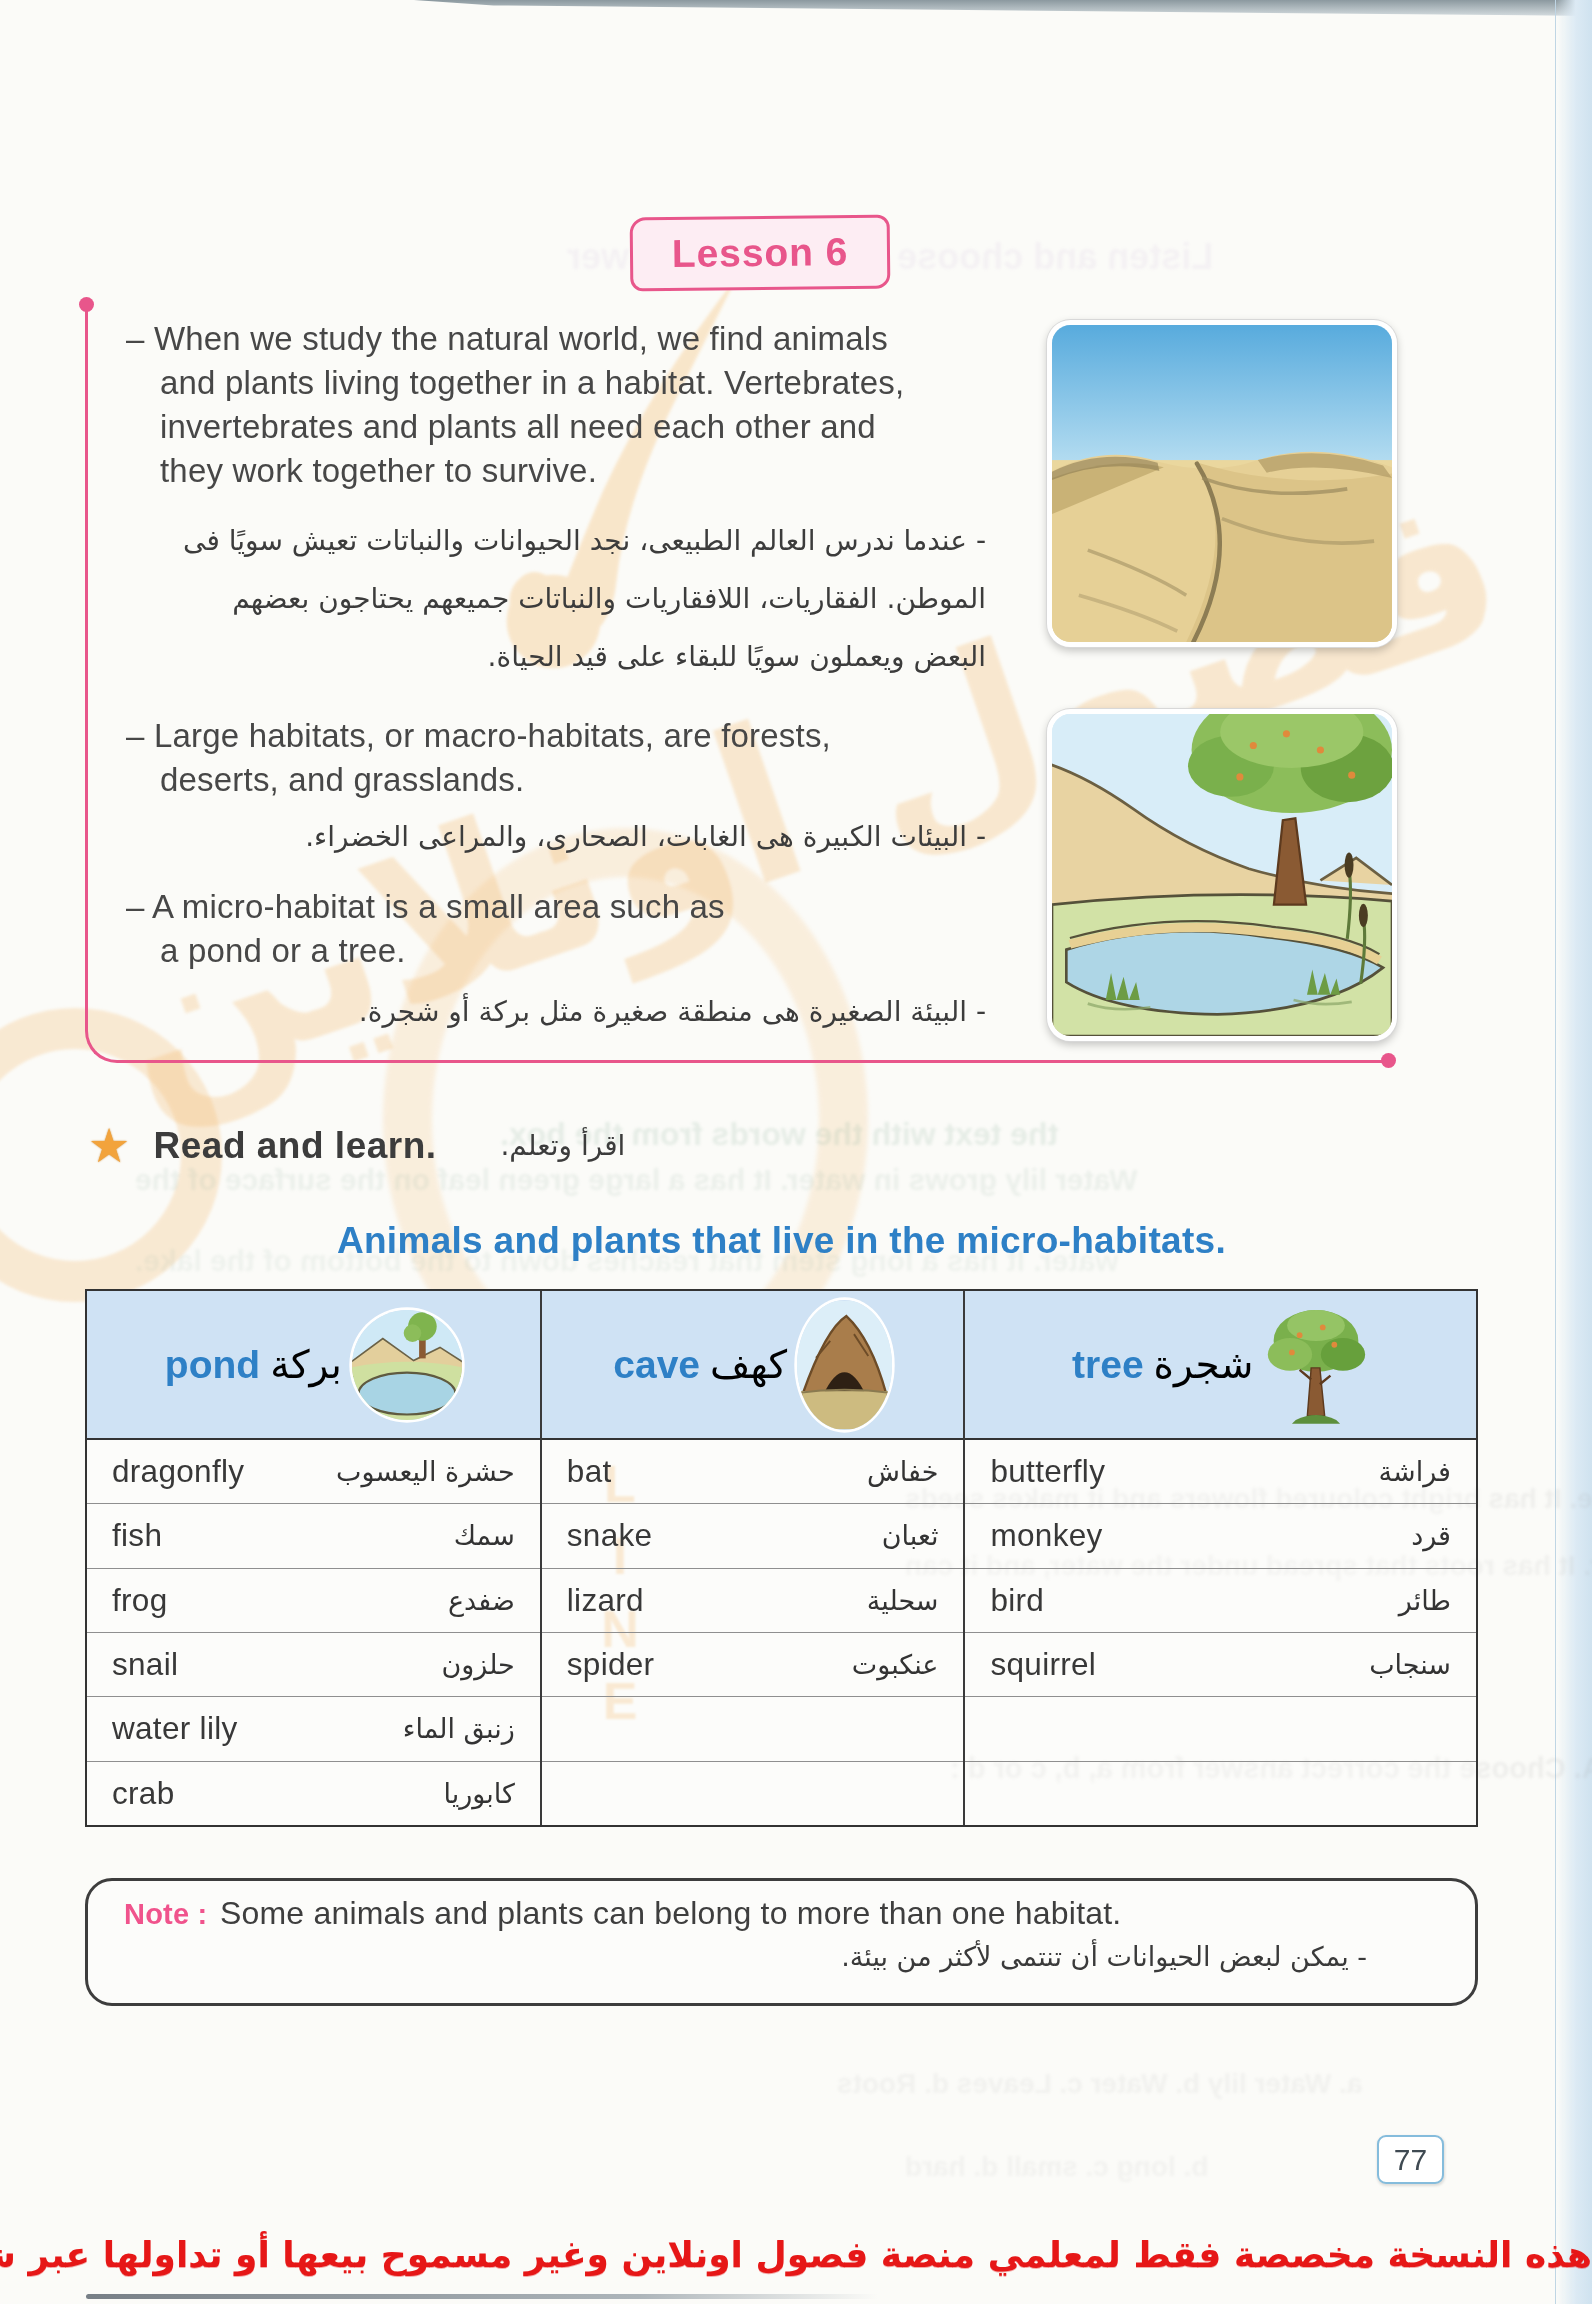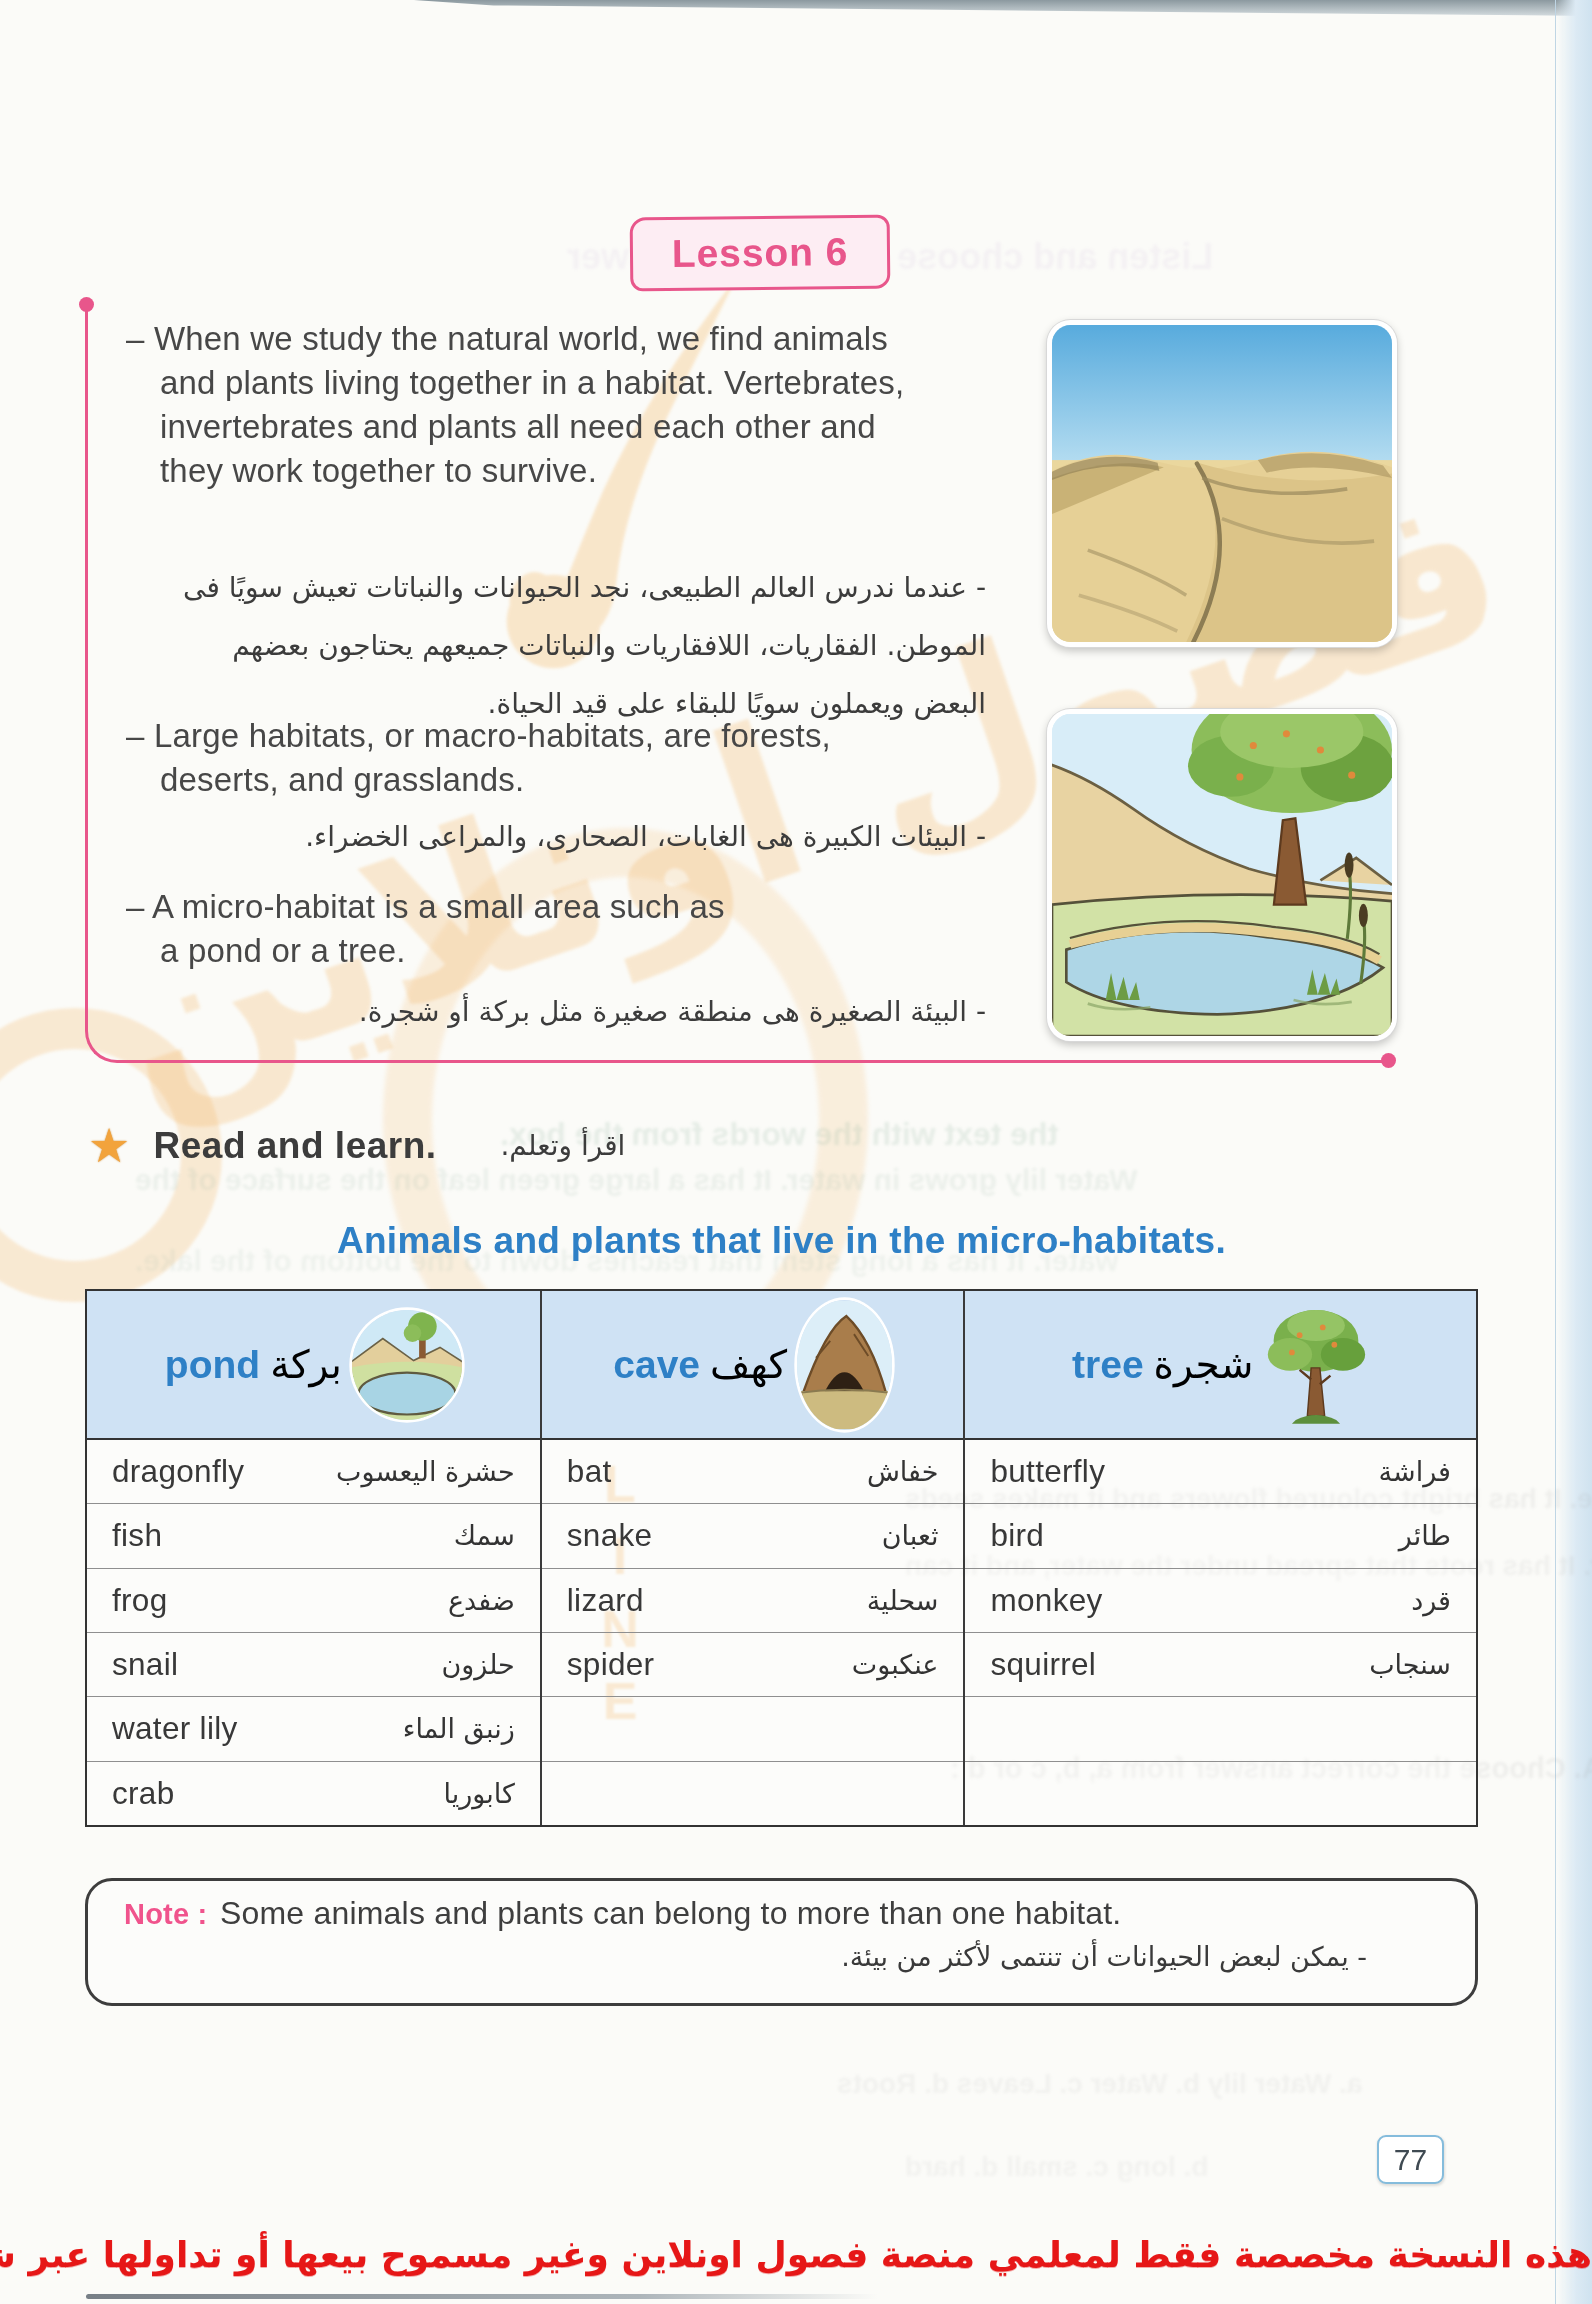--- a/index.html
+++ b/index.html
@@ -65,21 +65,21 @@
   .dot-right{left:1381px;top:1053px;}
 
   
   .bullet{position:absolute;white-space:pre-line;font-size:33px;line-height:44px;
     color:#474747;padding-left:34px;text-indent:-34px;letter-spacing:0.2px;}
   .b1{left:126px;top:317px;width:918px;}
   .b2{left:126px;top:714px;width:918px;}
   .b3{left:126px;top:885px;width:918px;}
   .abullet{position:absolute;white-space:pre-line;font-size:28px;line-height:58px;
     color:#3c3c3c;text-align:right;}
-  .a1{left:135px;top:559px;width:851px;}
+  .a1{left:135px;top:512px;width:851px;}
   .a2{left:135px;top:808px;width:851px;}
   .a3{left:135px;top:983px;width:851px;}
 
   
   .scene{position:absolute;width:340px;border-radius:23.4px;border:5.4px solid #fff;
     box-shadow:0 0 0 0.9px #d8d8d8,0 3.6px 8px rgba(0,0,0,.22);overflow:hidden;background:#dceef8;}
   .scene svg{display:block;width:100%;height:100%;}
   .scene-desert{left:1047px;top:320px;height:317px;}
   .scene-pond{left:1047px;top:709px;height:322px;}
 
@@ -347,26 +347,26 @@
             <path d="M34 122 Q55 112 76 122 L80 126 L30 126 Z" fill="#5d8f3c"></path>
           </svg>
         </span>
       </div>
       <div class="tbody">
           <div class="trow">
             <span class="w-en">butterfly</span>
             <span class="w-ar">فراشة</span>
           </div>
           <div class="trow">
+            <span class="w-en">monkey</span>
+            <span class="w-ar">قرد</span>
+          </div>
+          <div class="trow">
             <span class="w-en">bird</span>
             <span class="w-ar">طائر</span>
-          </div>
-          <div class="trow">
-            <span class="w-en">monkey</span>
-            <span class="w-ar">قرد</span>
           </div>
           <div class="trow">
             <span class="w-en">squirrel</span>
             <span class="w-ar">سنجاب</span>
           </div>
           <div class="trow"></div>
           <div class="trow"></div>
         </div>
     </div>
 

